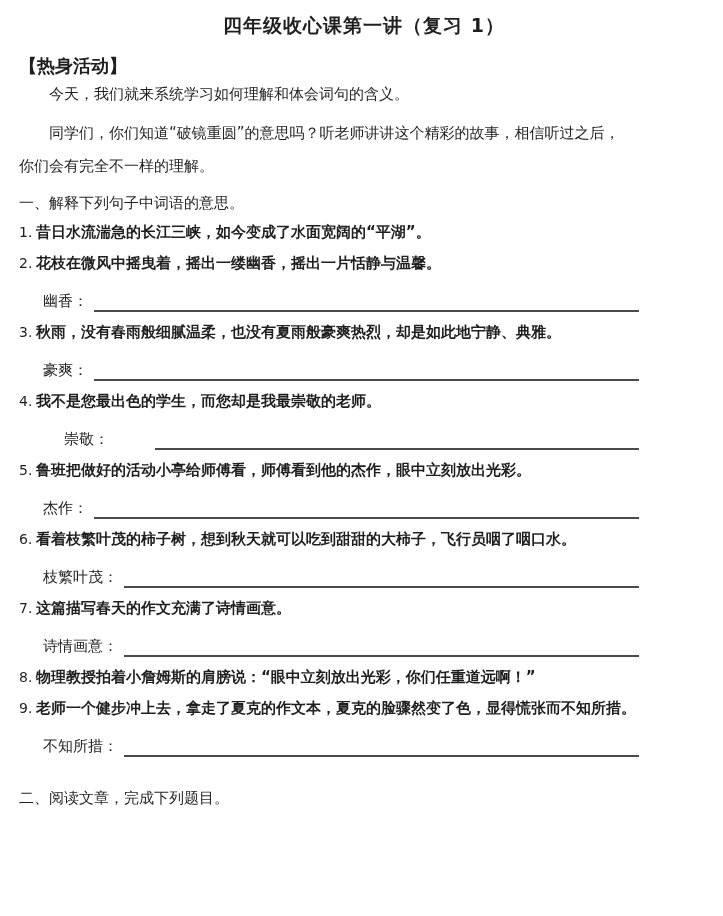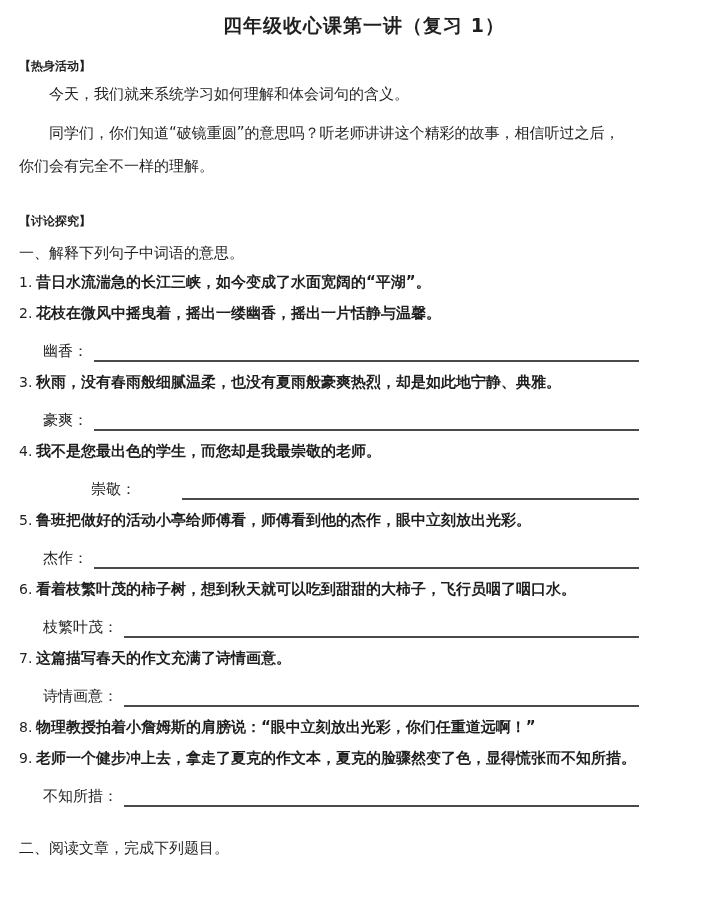--- a/index.html
+++ b/index.html
@@ -23,21 +23,21 @@
   }
   .doc-title {
     text-align: center;
     font-size: 19px;
     font-weight: bold;
     line-height: 26px;
     letter-spacing: 1px;
   }
   .section-header {
     font-weight: bold;
-    font-size: 12px;
+    font-size: 18px;
     line-height: 24px;
     margin-top: 16px;
   }
   .para {
     white-space: pre-wrap;
     text-indent: 2em;
     line-height: 33px;
     margin: 0;
     padding-right: 6px;
   }
@@ -59,21 +59,21 @@
   }
   .item-sentence { flex: 1; font-weight: bold; }
   .answer-line {
     display: flex;
     align-items: flex-end;
     height: 33px;
     margin-left: 24px;
     margin-right: 70px;
     padding-bottom: 5px;
   }
-  .answer-line.indent-extra { margin-left: 72px; gap: 40px; }
+  .answer-line.indent-extra { margin-left: 45px; gap: 40px; }
   .term-label {
     flex: 0 0 auto;
     line-height: 22px;
   }
   .blank-line {
     flex: 1 1 auto;
     border-bottom: 2px solid #4a4a4a;
     height: 20px;
     margin-left: 6px;
   }
@@ -86,21 +86,20 @@
 
   <div class="doc-title">四年级收心课第一讲（复习 1）</div>
 
   <div class="section-header">【热身活动】</div>
 
   <p class="para">今天，我们就来系统学习如何理解和体会词句的含义。</p>
 
   <p class="para first">同学们，你们知道“破镜重圆”的意思吗？听老师讲讲这个精彩的故事，相信听过之后，
 你们会有完全不一样的理解。</p>
 
-  <div class="section-header second">【讨论探究】</div>
 
   <div class="instruction">一、解释下列句子中词语的意思。</div>
 
   <div class="items-list" id="items-list">
     <div class="item">
       <div class="item-line">
         <span class="item-num">1.</span>
         <span class="item-sentence">昔日水流湍急的长江三峡，如今变成了水面宽阔的“平湖”。</span>
       </div>
     </div>

